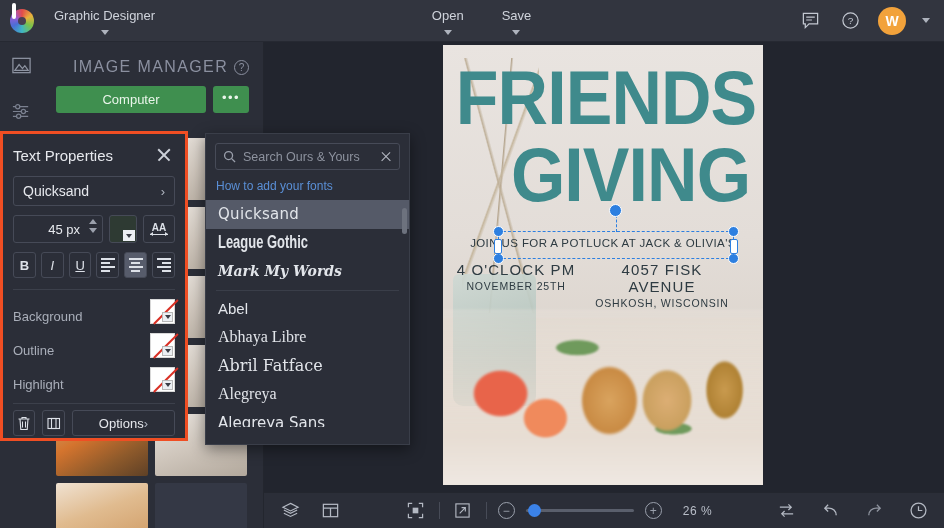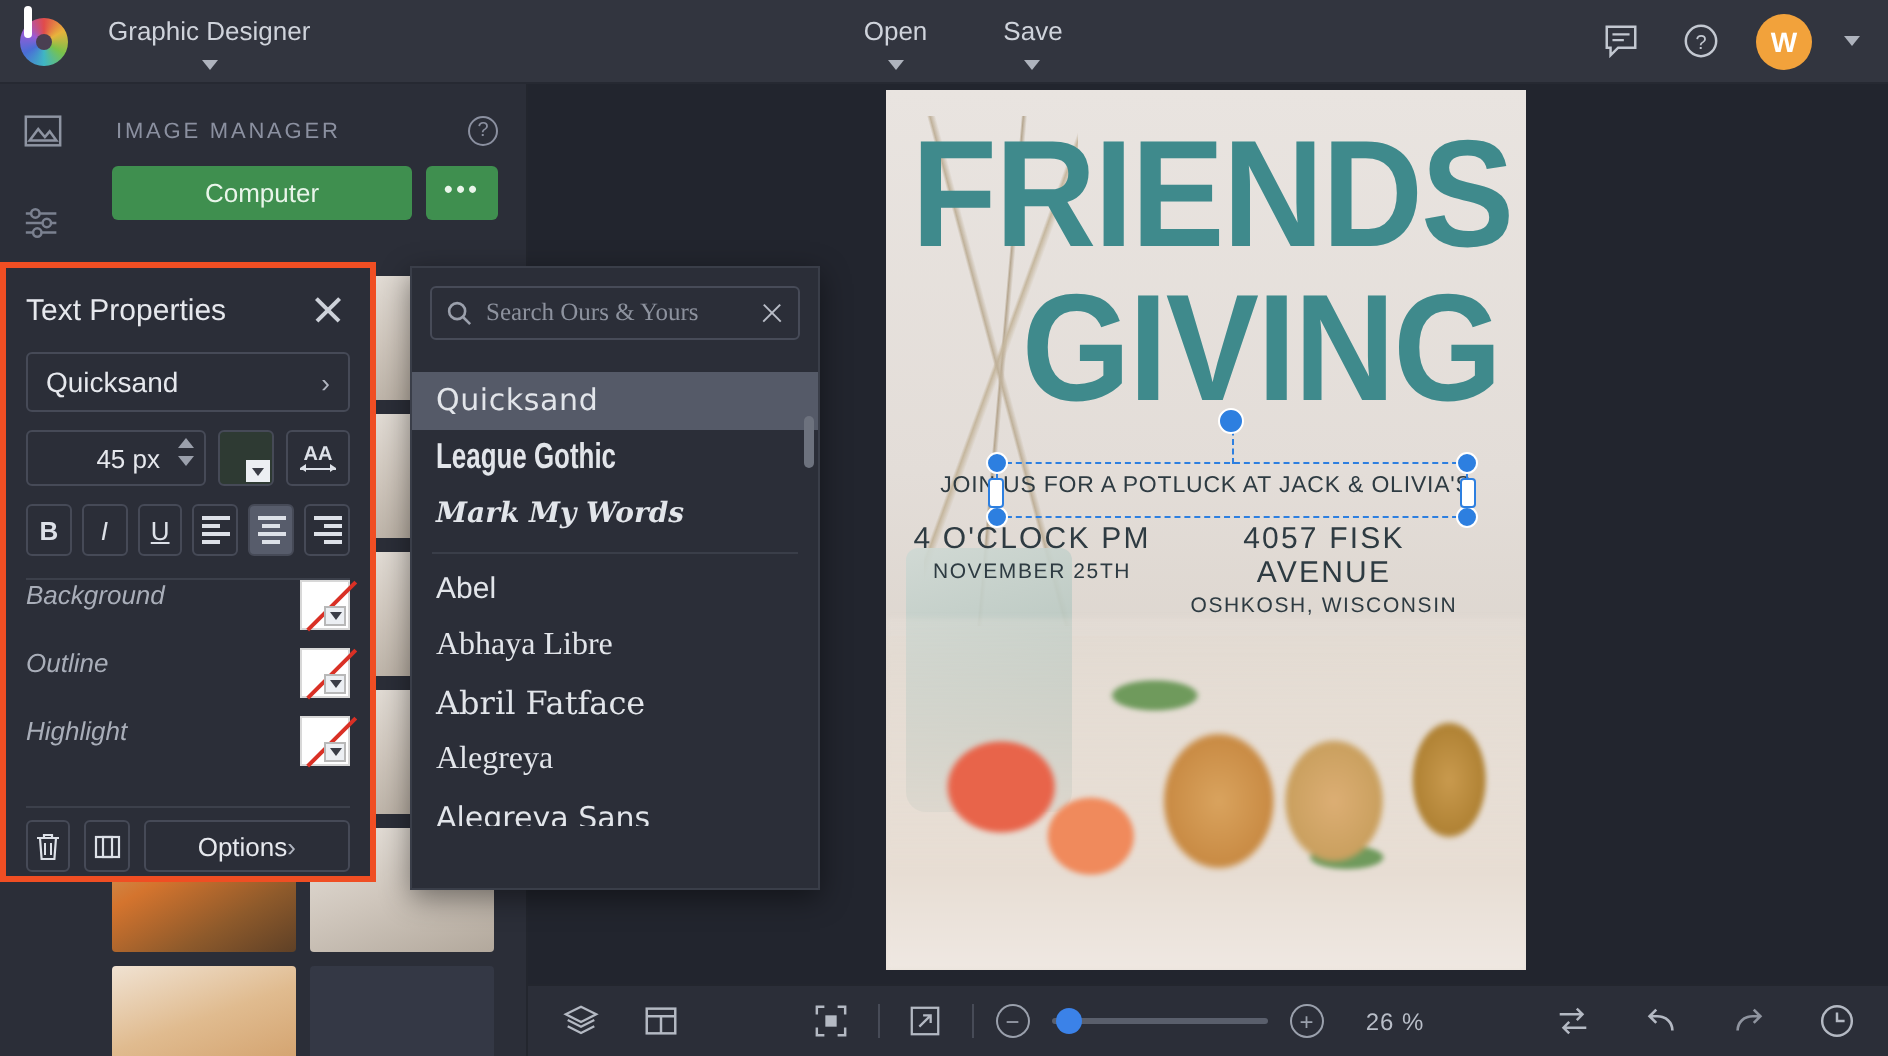--- a/index.html
+++ b/index.html
@@ -57,21 +57,21 @@
 
   
   .imgmgr {
     position:absolute; left:42px; top:42px; width:222px; height:486px;
     background:#2b2e38; border-right:1px solid #23262e;
   }
   .imgmgr-head {
     display:flex;align-items:center;justify-content:space-between;
     padding: 16px 14px 10px 16px;
   }
-  .imgmgr-title { font-size:11px; letter-spacing:1.4px; color:#8b90a0; }
+  .imgmgr-title { font-size:16px; letter-spacing:1.4px; color:#8b90a0;margin-left:15px; }
   .qmark {
     width:15px;height:15px;border:1.4px solid #8b90a0;border-radius:50%;
     font-size:10px;color:#8b90a0;display:flex;align-items:center;justify-content:center;cursor:pointer;
   }
   .imgmgr-btns { display:flex; gap:7px; padding: 0 14px; }
   .green-btn {
     flex:1; height:27px; background:#3f8f4f; color:#e9f5ea; font-size:13px;
     display:flex;align-items:center;justify-content:center;border-radius:3px;cursor:pointer;
   }
   .green-sq {
@@ -138,22 +138,22 @@
     width:26px;height:26px;border:1px solid #464a57;border-radius:3px;
     display:flex;align-items:center;justify-content:center;font-size:13px;color:#dde1e8;cursor:pointer;
   }
   .fmt-btn.active { background:#575c6b; }
   .align-ico { display:flex;flex-direction:column;gap:2.5px;align-items:flex-start; }
   .align-ico i { display:block;height:1.6px;background:#dde1e8; }
   .al-c { align-items:center; }
   .al-r { align-items:flex-end; }
   .divider { height:1px;background:#3c404b;margin:11px 10px 0 10px; }
   .prop-row {
-    display:flex;align-items:flex-start;justify-content:space-between;
-    padding: 0 10px; height:34px;font-style:italic;
+    display:flex;align-items:flex-end;justify-content:space-between;
+    padding: 0 10px; height:34px;
   }
   .prop-label { font-size:13px; color:#a9aeb9; }
   .nocolor {
     width:25px;height:25px;background:#fff;border:1px solid #d8d8d8;position:relative;cursor:pointer;
   }
   .nocolor::before{
     content:"";position:absolute;left:-2px;top:11px;width:34px;height:2.4px;background:#d93025;
     transform:rotate(-45deg);transform-origin:center;
   }
   .nocolor .sw-drop{ width:11px;height:10px;border:1px solid #b8b8b8; }
@@ -164,21 +164,21 @@
     display:flex;align-items:center;justify-content:space-between;padding:0 26px;
     font-size:13px;color:#e6e8ed;cursor:pointer;
   }
 
   
   .fontdd {
     position:absolute; left:205px; top:133px; width:205px; height:312px;
     background:#2b2e38; border:1px solid #3a3e49; z-index:35;
     box-shadow:0 4px 14px rgba(0,0,0,.45);
   }
-  .srch-wrap { padding: 9px 9px 16px 9px; font-family: Liberation Serif, serif; }
+  .srch-wrap { padding: 9px 9px 0 9px; }
   .srch {
     height:27px;border:1px solid #474b58;border-radius:3px;display:flex;align-items:center;
     gap:7px;padding:0 7px;
   }
   .srch-ph { flex:1; font-size:12.5px; color:#8d929e; }
   .srch-x { position:relative;width:12px;height:12px;cursor:pointer; }
   .srch-x::before,.srch-x::after{content:"";position:absolute;left:0;top:5px;width:12px;height:1.4px;background:#b9bdc7;}
   .srch-x::before{transform:rotate(45deg);} .srch-x::after{transform:rotate(-45deg);}
   .howto { font-size:12px; color:#5a8fd6; padding: 9px 10px 7px 10px; cursor:pointer; }
   .font-list { position:relative; height:227px; overflow:hidden; }
@@ -417,20 +417,21 @@
     <div class="srch-wrap">
       <div class="srch">
         <svg width="13" height="13" viewBox="0 0 14 14">
           <circle cx="6" cy="6" r="4.3" fill="none" stroke="#9ba0ac" stroke-width="1.4"></circle>
           <path d="M9.3 9.3L13 13" stroke="#9ba0ac" stroke-width="1.4"></path>
         </svg>
         <div class="srch-ph">Search Ours &amp; Yours</div>
         <div class="srch-x"></div>
       </div>
     </div>
+    <div class="howto">How to add your fonts</div>
     <div class="font-list">
       <div class="font-item sel f-quicksand">Quicksand</div>
       <div class="font-item">
           <span class="f-league">League Gothic</span>
         </div>
       <div class="font-item f-mark">Mark My Words</div>
       <div class="fl-sep"></div>
       <div class="font-item f-abel">Abel</div>
       <div class="font-item f-abhaya">Abhaya Libre</div>
       <div class="font-item f-abril">Abril Fatface</div>

